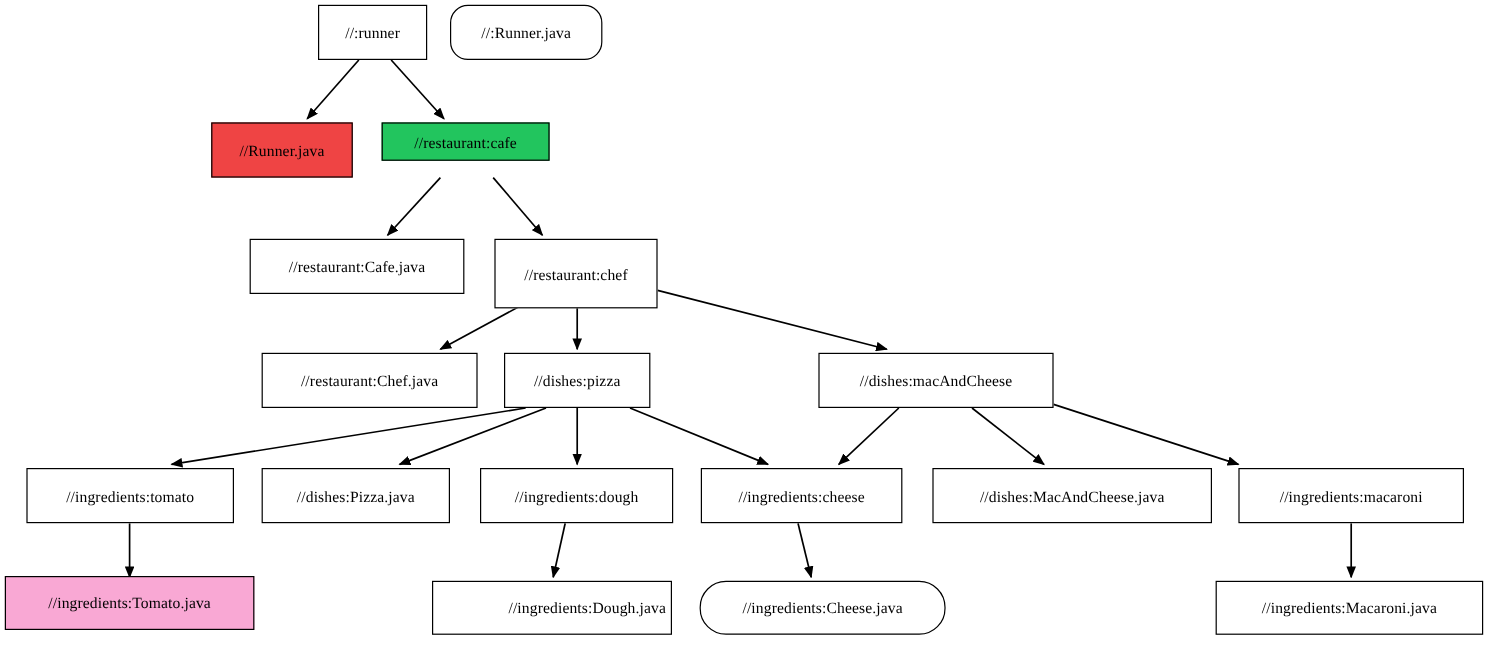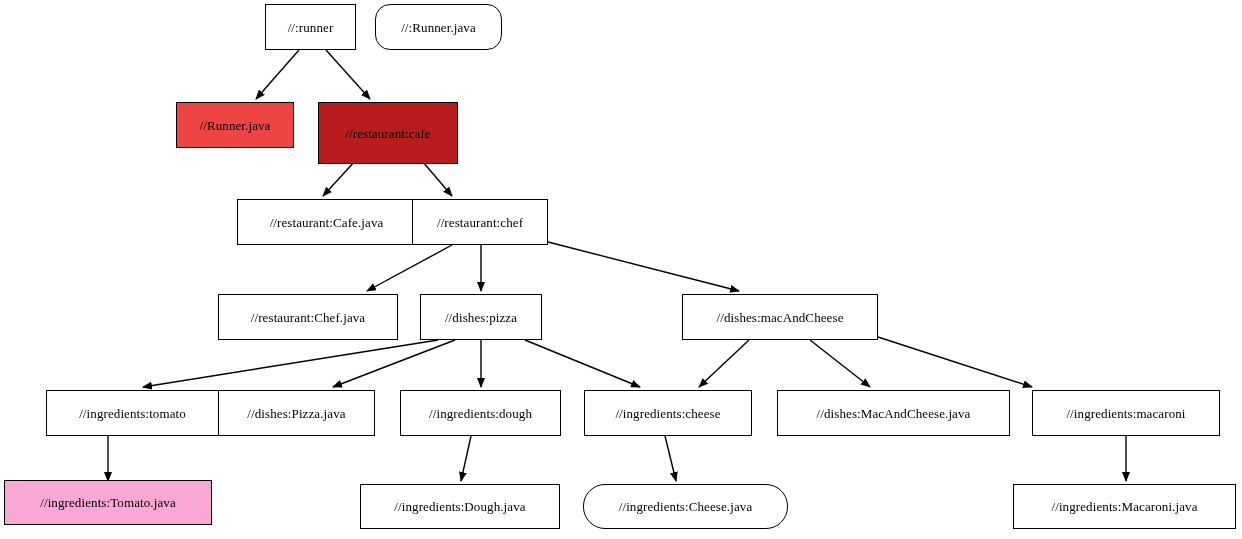--- a/index.html
+++ b/index.html
@@ -86,60 +86,60 @@
   <div id="node-layer">
       <div class="graph-node" style="left: 265px; top: 4px; width: 91px; height: 46px; background: rgb(255, 255, 255); border-color: rgb(0, 0, 0);">
         <span class="node-label">//:runner</span>
       </div>
       <div class="graph-node" style="left: 375px; top: 4px; width: 127px; height: 46px; background: rgb(255, 255, 255); border-color: rgb(0, 0, 0); border-radius: 15px;">
         <span class="node-label">//:Runner.java</span>
       </div>
       <div class="graph-node" style="left: 176px; top: 102px; width: 118px; height: 46px; background: #ef4444; border-color: rgb(0, 0, 0);">
         <span class="node-label">//Runner.java</span>
       </div>
-      <div class="graph-node" style="left: 318px; top: 102px; width: 140px; height: 62px; background: #b91c1c; border-color: rgb(0, 0, 0);">
+      <div class="graph-node" style="left: 318px; top: 102px; width: 140px; height: 32px; background: #22c55e; border-color: rgb(0, 0, 0);">
         <span class="node-label">//restaurant:cafe</span>
       </div>
-      <div class="graph-node" style="left: 208px; top: 199px; width: 179px; height: 46px; background: rgb(255, 255, 255); border-color: rgb(0, 0, 0); margin-left: 29px;">
+      <div class="graph-node" style="left: 208px; top: 199px; width: 179px; height: 46px; background: rgb(255, 255, 255); border-color: rgb(0, 0, 0);">
         <span class="node-label">//restaurant:Cafe.java</span>
       </div>
-      <div class="graph-node" style="left: 412px; top: 199px; width: 136px; height: 46px; background: rgb(255, 255, 255); border-color: rgb(0, 0, 0); align-items: center;">
+      <div class="graph-node" style="left: 412px; top: 199px; width: 136px; height: 58px; background: rgb(255, 255, 255); border-color: rgb(0, 0, 0); align-items: center;">
         <span class="node-label">//restaurant:chef</span>
       </div>
       <div class="graph-node" style="left: 218px; top: 294px; width: 180px; height: 46px; background: rgb(255, 255, 255); border-color: rgb(0, 0, 0);">
         <span class="node-label">//restaurant:Chef.java</span>
       </div>
       <div class="graph-node" style="left: 420px; top: 294px; width: 122px; height: 46px; background: rgb(255, 255, 255); border-color: rgb(0, 0, 0);">
         <span class="node-label">//dishes:pizza</span>
       </div>
       <div class="graph-node" style="left: 682px; top: 294px; width: 196px; height: 46px; background: rgb(255, 255, 255); border-color: rgb(0, 0, 0);">
         <span class="node-label">//dishes:macAndCheese</span>
       </div>
-      <div class="graph-node" style="left: 22px; top: 390px; width: 173px; height: 46px; background: rgb(255, 255, 255); border-color: rgb(0, 0, 0); margin-left: 24px;">
+      <div class="graph-node" style="left: 22px; top: 390px; width: 173px; height: 46px; background: rgb(255, 255, 255); border-color: rgb(0, 0, 0);">
         <span class="node-label">//ingredients:tomato</span>
       </div>
       <div class="graph-node" style="left: 218px; top: 390px; width: 157px; height: 46px; background: rgb(255, 255, 255); border-color: rgb(0, 0, 0);">
         <span class="node-label">//dishes:Pizza.java</span>
       </div>
       <div class="graph-node" style="left: 400px; top: 390px; width: 161px; height: 46px; background: rgb(255, 255, 255); border-color: rgb(0, 0, 0); align-items: center;">
         <span class="node-label">//ingredients:dough</span>
       </div>
       <div class="graph-node" style="left: 777px; top: 390px; width: 233px; height: 46px; background: rgb(255, 255, 255); border-color: rgb(0, 0, 0);">
         <span class="node-label">//dishes:MacAndCheese.java</span>
       </div>
       <div class="graph-node" style="left: 584px; top: 390px; width: 168px; height: 46px; background: rgb(255, 255, 255); border-color: rgb(0, 0, 0);">
         <span class="node-label">//ingredients:cheese</span>
       </div>
       <div class="graph-node" style="left: 1032px; top: 390px; width: 188px; height: 46px; background: rgb(255, 255, 255); border-color: rgb(0, 0, 0); text-align: center;">
         <span class="node-label">//ingredients:macaroni</span>
       </div>
       <div class="graph-node" style="left: 4px; top: 480px; width: 208px; height: 45px; background: #f9a8d4; border-color: rgb(0, 0, 0);">
         <span class="node-label">//ingredients:Tomato.java</span>
       </div>
-      <div class="graph-node" style="left: 360px; top: 484px; width: 200px; height: 45px; background: rgb(255, 255, 255); border-color: rgb(0, 0, 0);">
+      <div class="graph-node" style="left: 360px; top: 484px; width: 200px; height: 45px; background: rgb(255, 255, 255); border-color: rgb(0, 0, 0); justify-content: flex-end;">
         <span class="node-label">//ingredients:Dough.java</span>
       </div>
       <div class="graph-node" style="left: 583px; top: 484px; width: 205px; height: 45px; background: rgb(255, 255, 255); border-color: rgb(0, 0, 0); border-radius: 22px;">
         <span class="node-label">//ingredients:Cheese.java</span>
       </div>
       <div class="graph-node" style="left: 1013px; top: 484px; width: 223px; height: 45px; background: rgb(255, 255, 255); border-color: rgb(0, 0, 0); text-align: center;">
         <span class="node-label">//ingredients:Macaroni.java</span>
       </div>
     </div>
 </div>

